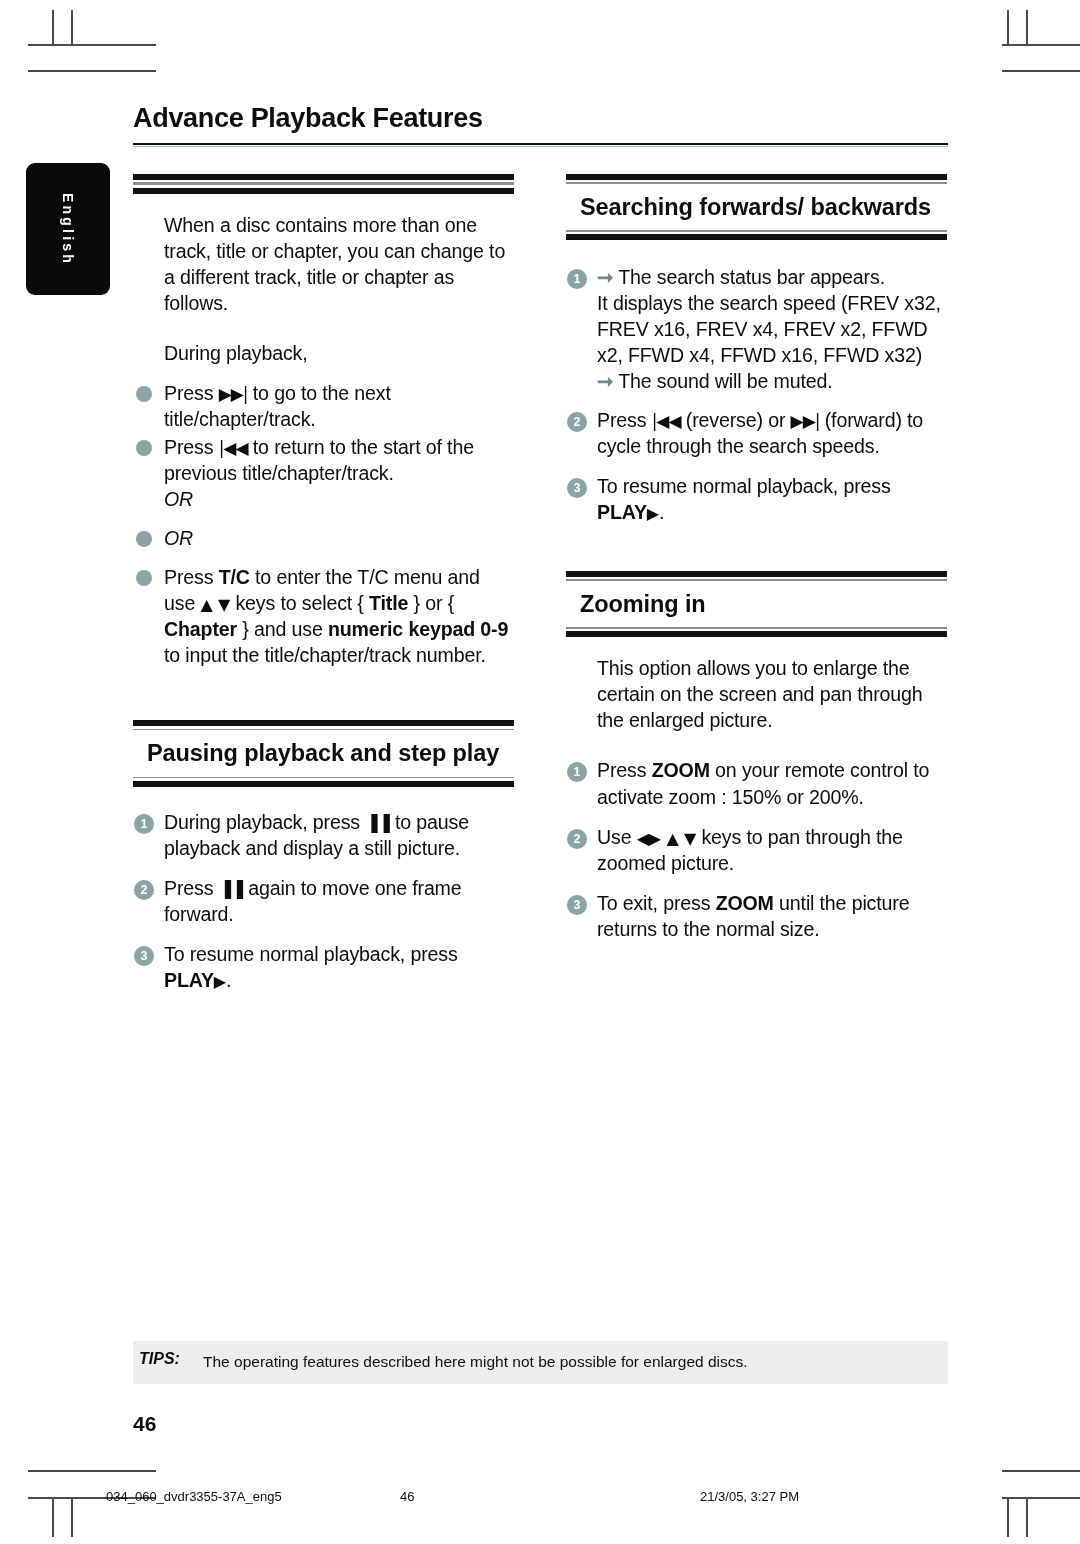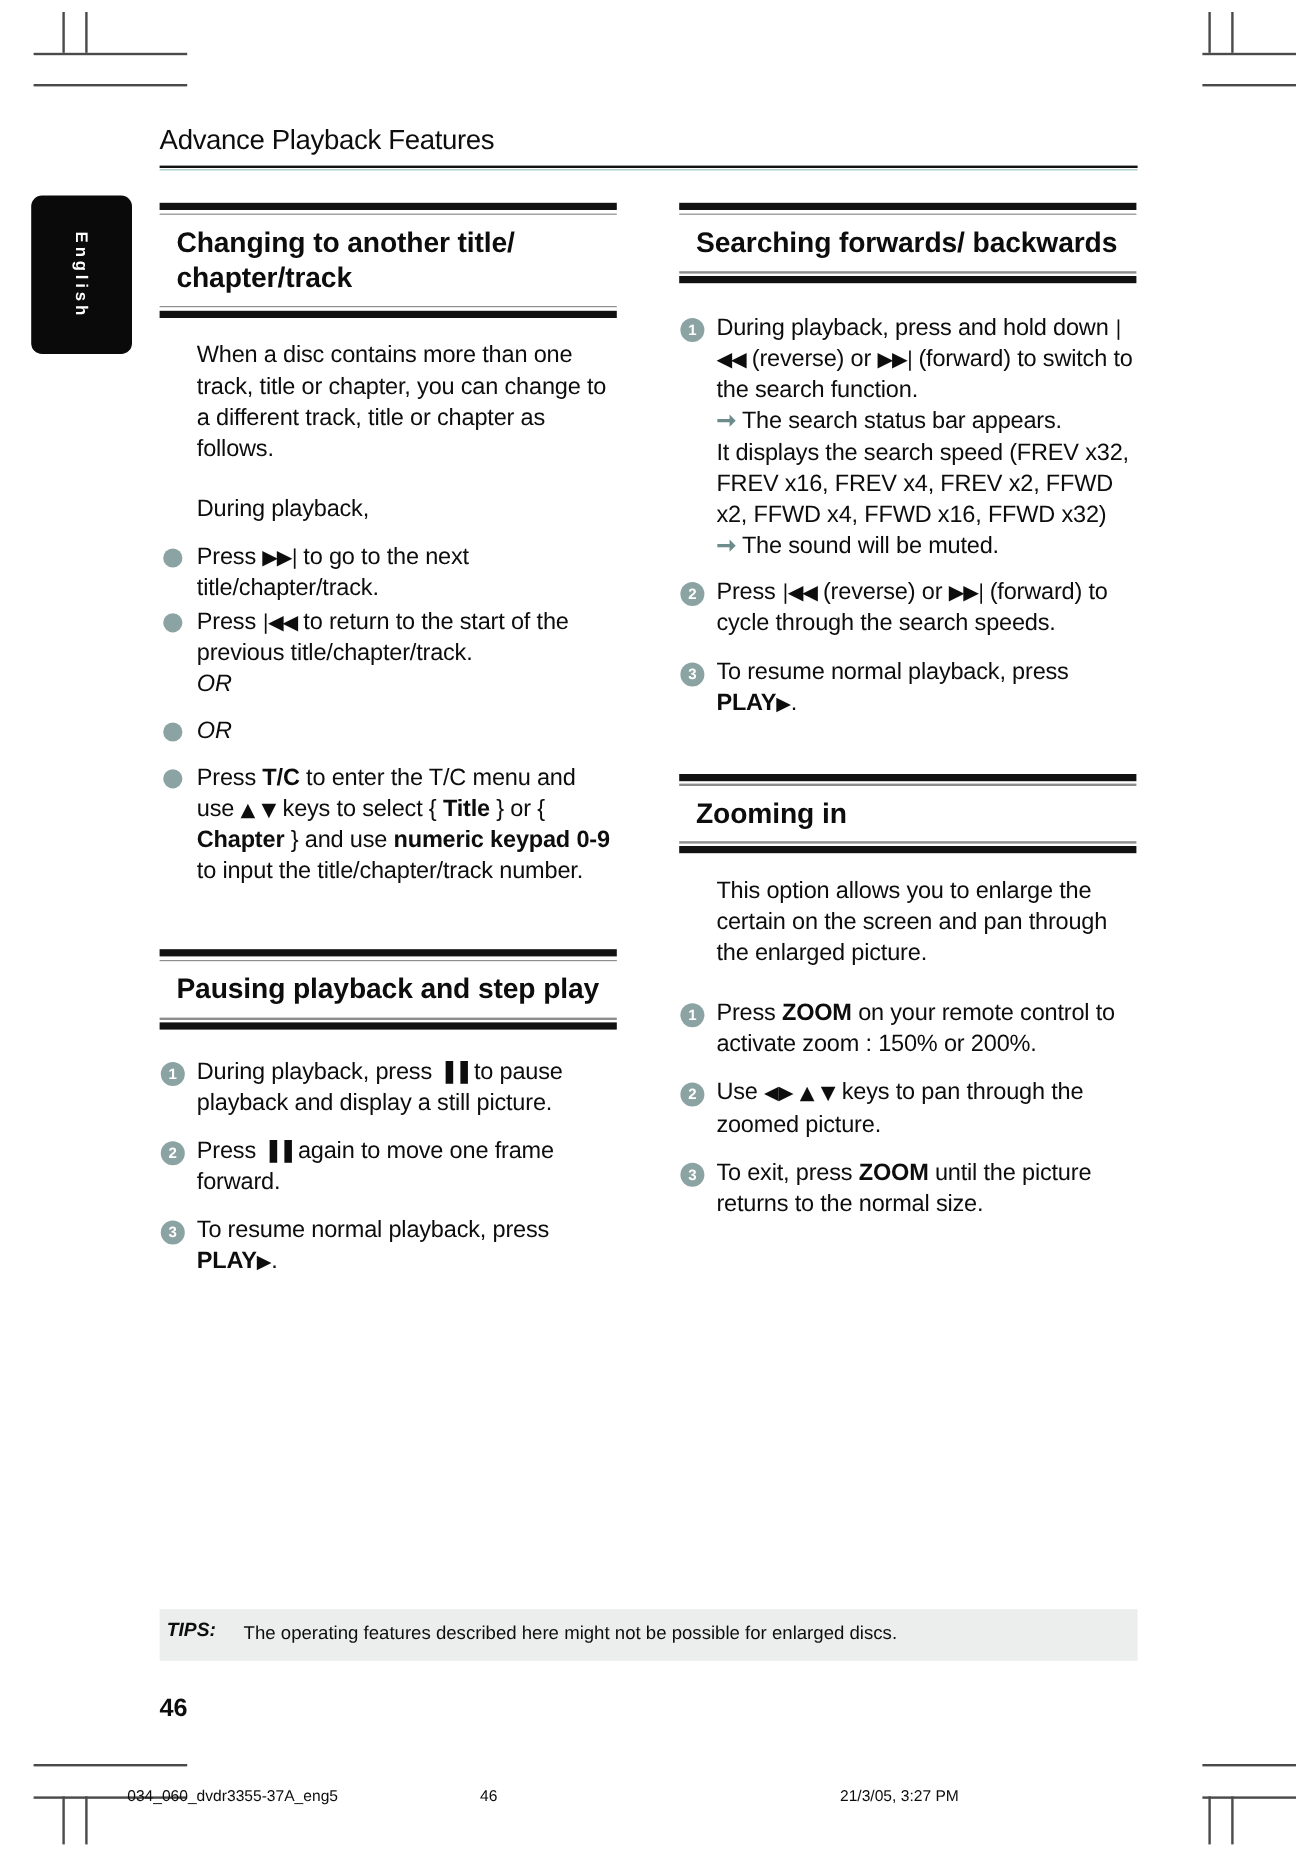--- a/index.html
+++ b/index.html
@@ -29,21 +29,21 @@
     writing-mode:vertical-rl;
     font-family:"Liberation Sans", sans-serif;
   }
 
   
   .page{
     position:absolute;left:133px;top:104px;width:815px;
   }
 
   .page-title{
-    font-size:23px;font-weight:normal;letter-spacing:-0.3px;
+    font-size:27px;font-weight:bold;letter-spacing:-0.3px;
     line-height:1.06;margin:0 0 10px 0;
     font-family:"Liberation Sans", sans-serif;
   }
   .title-rule{height:2px;background:#111;width:815px;}
   .title-rule-thin{height:1px;background:#9fc0c0;width:815px;margin-top:1px;}
 
   
   .cols{display:flex;gap:52px;margin-top:27px;}
   .col{width:381px;}
 
@@ -153,21 +153,20 @@
 
   <div class="cols">
 
     <div class="col">
 
       <div>
         <div class="rule-top">
           <div class="bar"></div>
             <div class="thin"></div>
         </div>
-        <div class="sect-title">Changing to another title/ chapter/track</div>
         <div class="rule-bot">
           <div class="thin"></div>
             <div class="bar"></div>
         </div>
 
         <p class="body intro">When a disc contains more than one track, title or chapter, you can change to a different track, title or chapter as follows.</p>
 
         <p class="body plain">During playback,</p>
 
         <div class="li" style="margin-top:14px;">
@@ -231,21 +230,20 @@
         </div>
         <div class="sect-title">Searching forwards/ backwards</div>
         <div class="rule-bot">
           <div class="thin"></div>
             <div class="bar"></div>
         </div>
 
 
         <div class="li" style="margin-top:24px;">
           <span class="num">1</span>
-          <p class="body"><span>During playback, press and hold down </span><span class="glyph">|◀◀</span><span> (reverse) or </span><span class="glyph">▶▶|</span><span> (forward) to switch to the search function.</span></p>
           <p class="body"><span class="arrow">➞</span> <span>The search status bar appears.</span></p>
           <p class="body">It displays the search speed (FREV x32, FREV x16, FREV x4, FREV x2,  FFWD x2, FFWD x4, FFWD x16, FFWD x32)</p>
           <p class="body"><span class="arrow">➞</span> <span>The sound will be muted.</span></p>
         </div>
 
         <div class="li" style="margin-top:12px;">
           <span class="num">2</span>
           <p class="body"><span>Press  </span><span class="glyph">|◀◀</span><span> (reverse) or </span><span class="glyph">▶▶|</span><span> (forward) to cycle through the search speeds.</span></p>
         </div>
 

